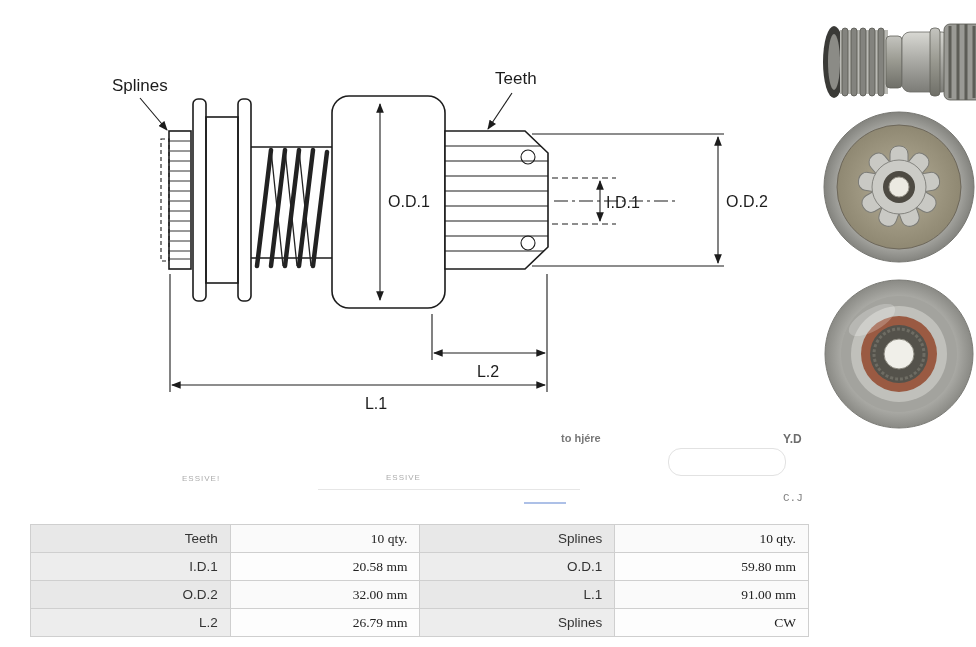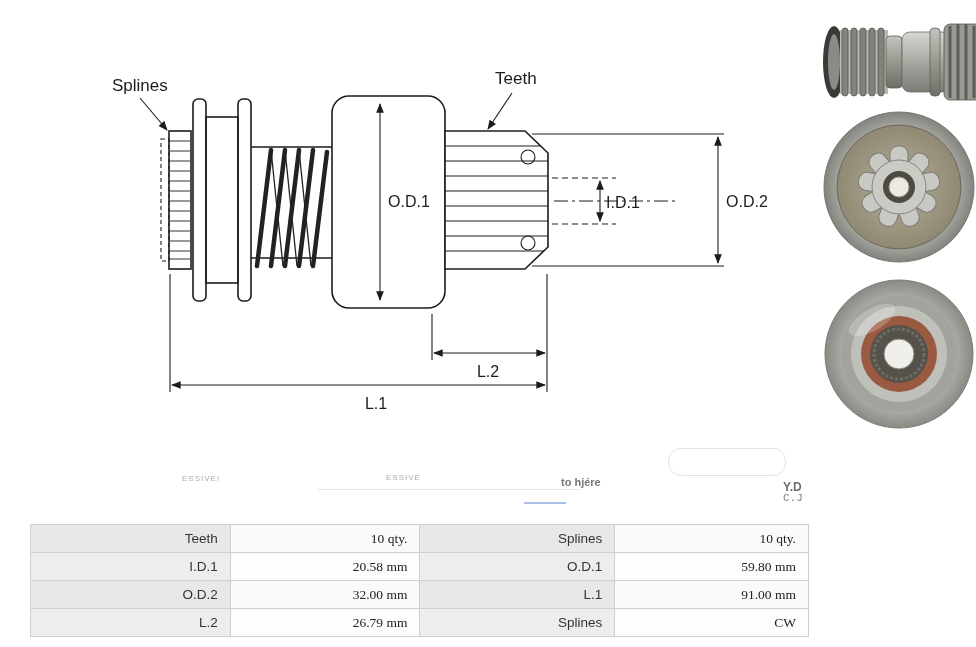--- a/index.html
+++ b/index.html
@@ -182,22 +182,22 @@
     <circle cx="87" cy="78" r="48" fill="#c0c0bb"></circle>
     <circle cx="87" cy="78" r="38" fill="#9a5a42"></circle>
     <circle cx="87" cy="78" r="29" fill="#54524b"></circle>
     <circle cx="87" cy="78" r="25" fill="none" stroke="#6e6c63" stroke-width="3" stroke-dasharray="3 2"></circle>
     <circle cx="87" cy="78" r="15" fill="#f0efe9" stroke="#8a887e"></circle>
     <ellipse cx="60" cy="44" rx="26" ry="11" fill="#ffffff" opacity="0.22" transform="rotate(-30 60 44)"></ellipse>
   </svg>
 
   <span class="wm" style="left:162px;top:474px;">ESSIVE!</span>
   <span class="wm" style="left:366px;top:473px;">ESSIVE</span>
-  <span class="wm wm-b" style="left:541px;top:476px;text-align:center;">to hjére</span>
-  <span class="wm wm-c" style="left:763px;top:480px;text-align:right;">Y.D</span>
+  <span class="wm wm-b" style="left:541px;top:432px;text-align:center;">to hjére</span>
+  <span class="wm wm-c" style="left:763px;top:432px;text-align:right;">Y.D</span>
   <span class="wm wm-d" style="left:763px;top:492px;">C.J</span>
   <div class="abs wm-oval"></div>
   <div class="abs wm-line"></div>
   <div class="abs wm-blue"></div>
 
   <table class="spec">
     <colgroup>
         <col style="width:200px">
         <col style="width:190px">
         <col style="width:195px">

